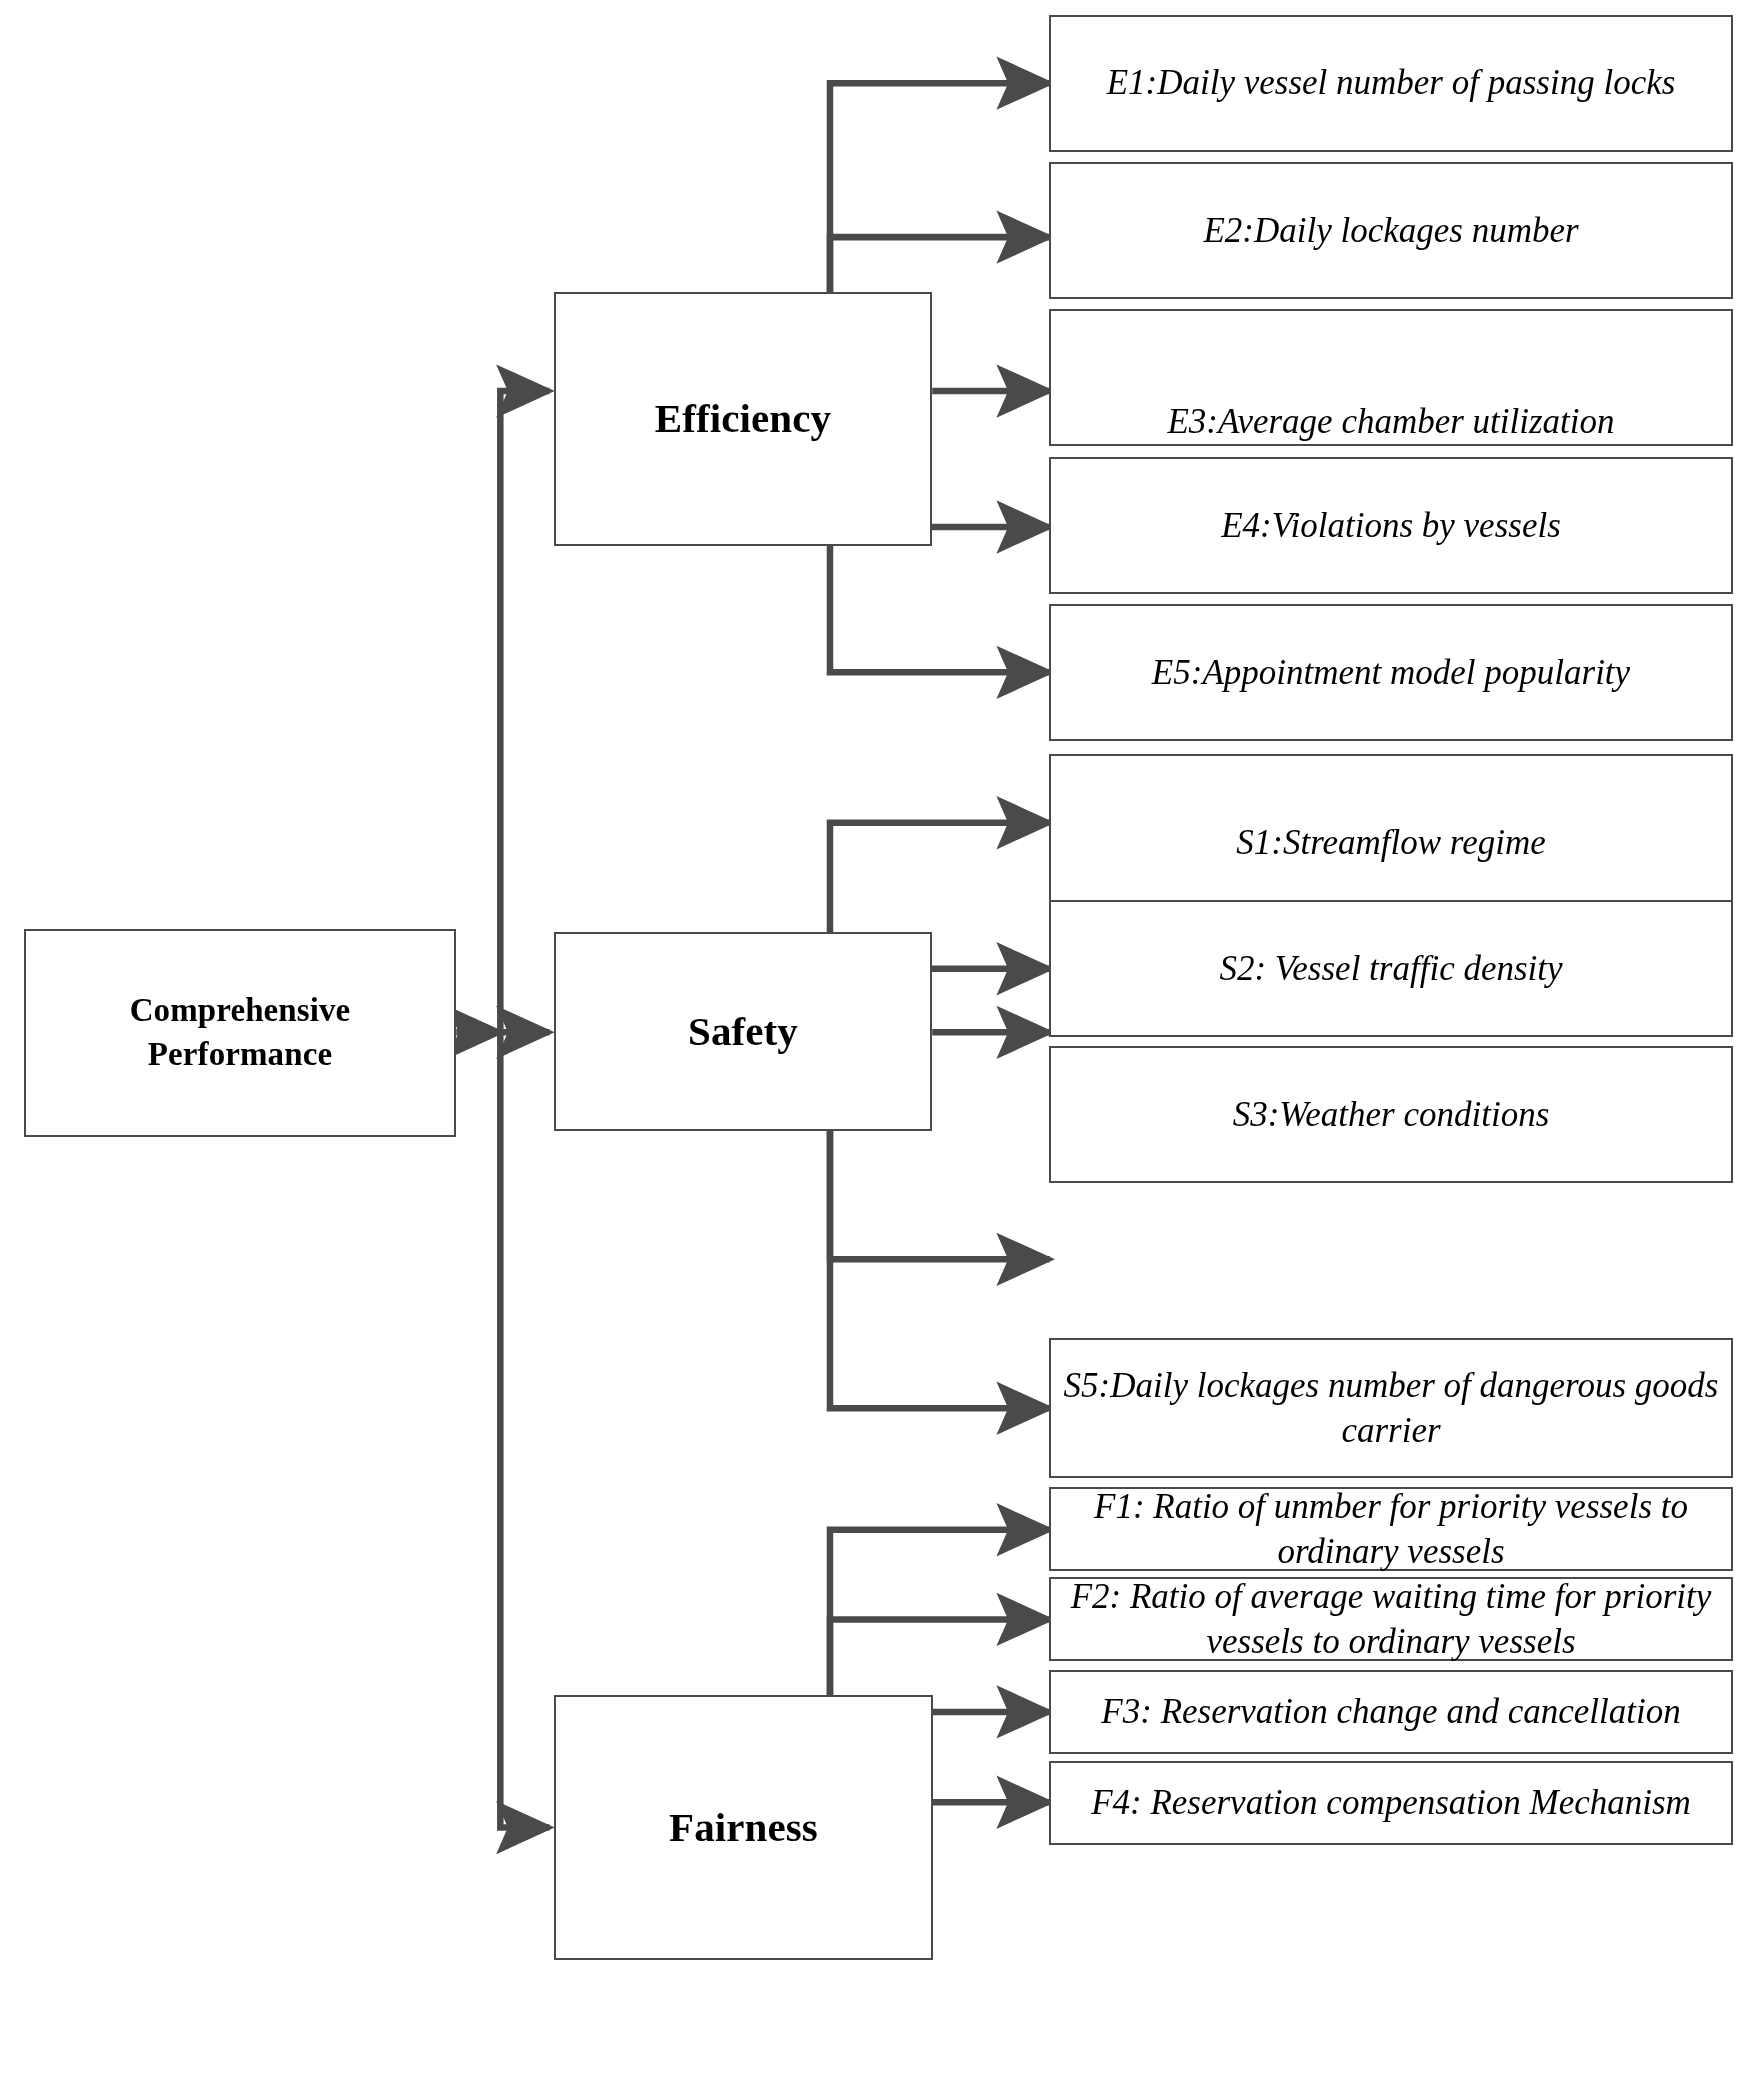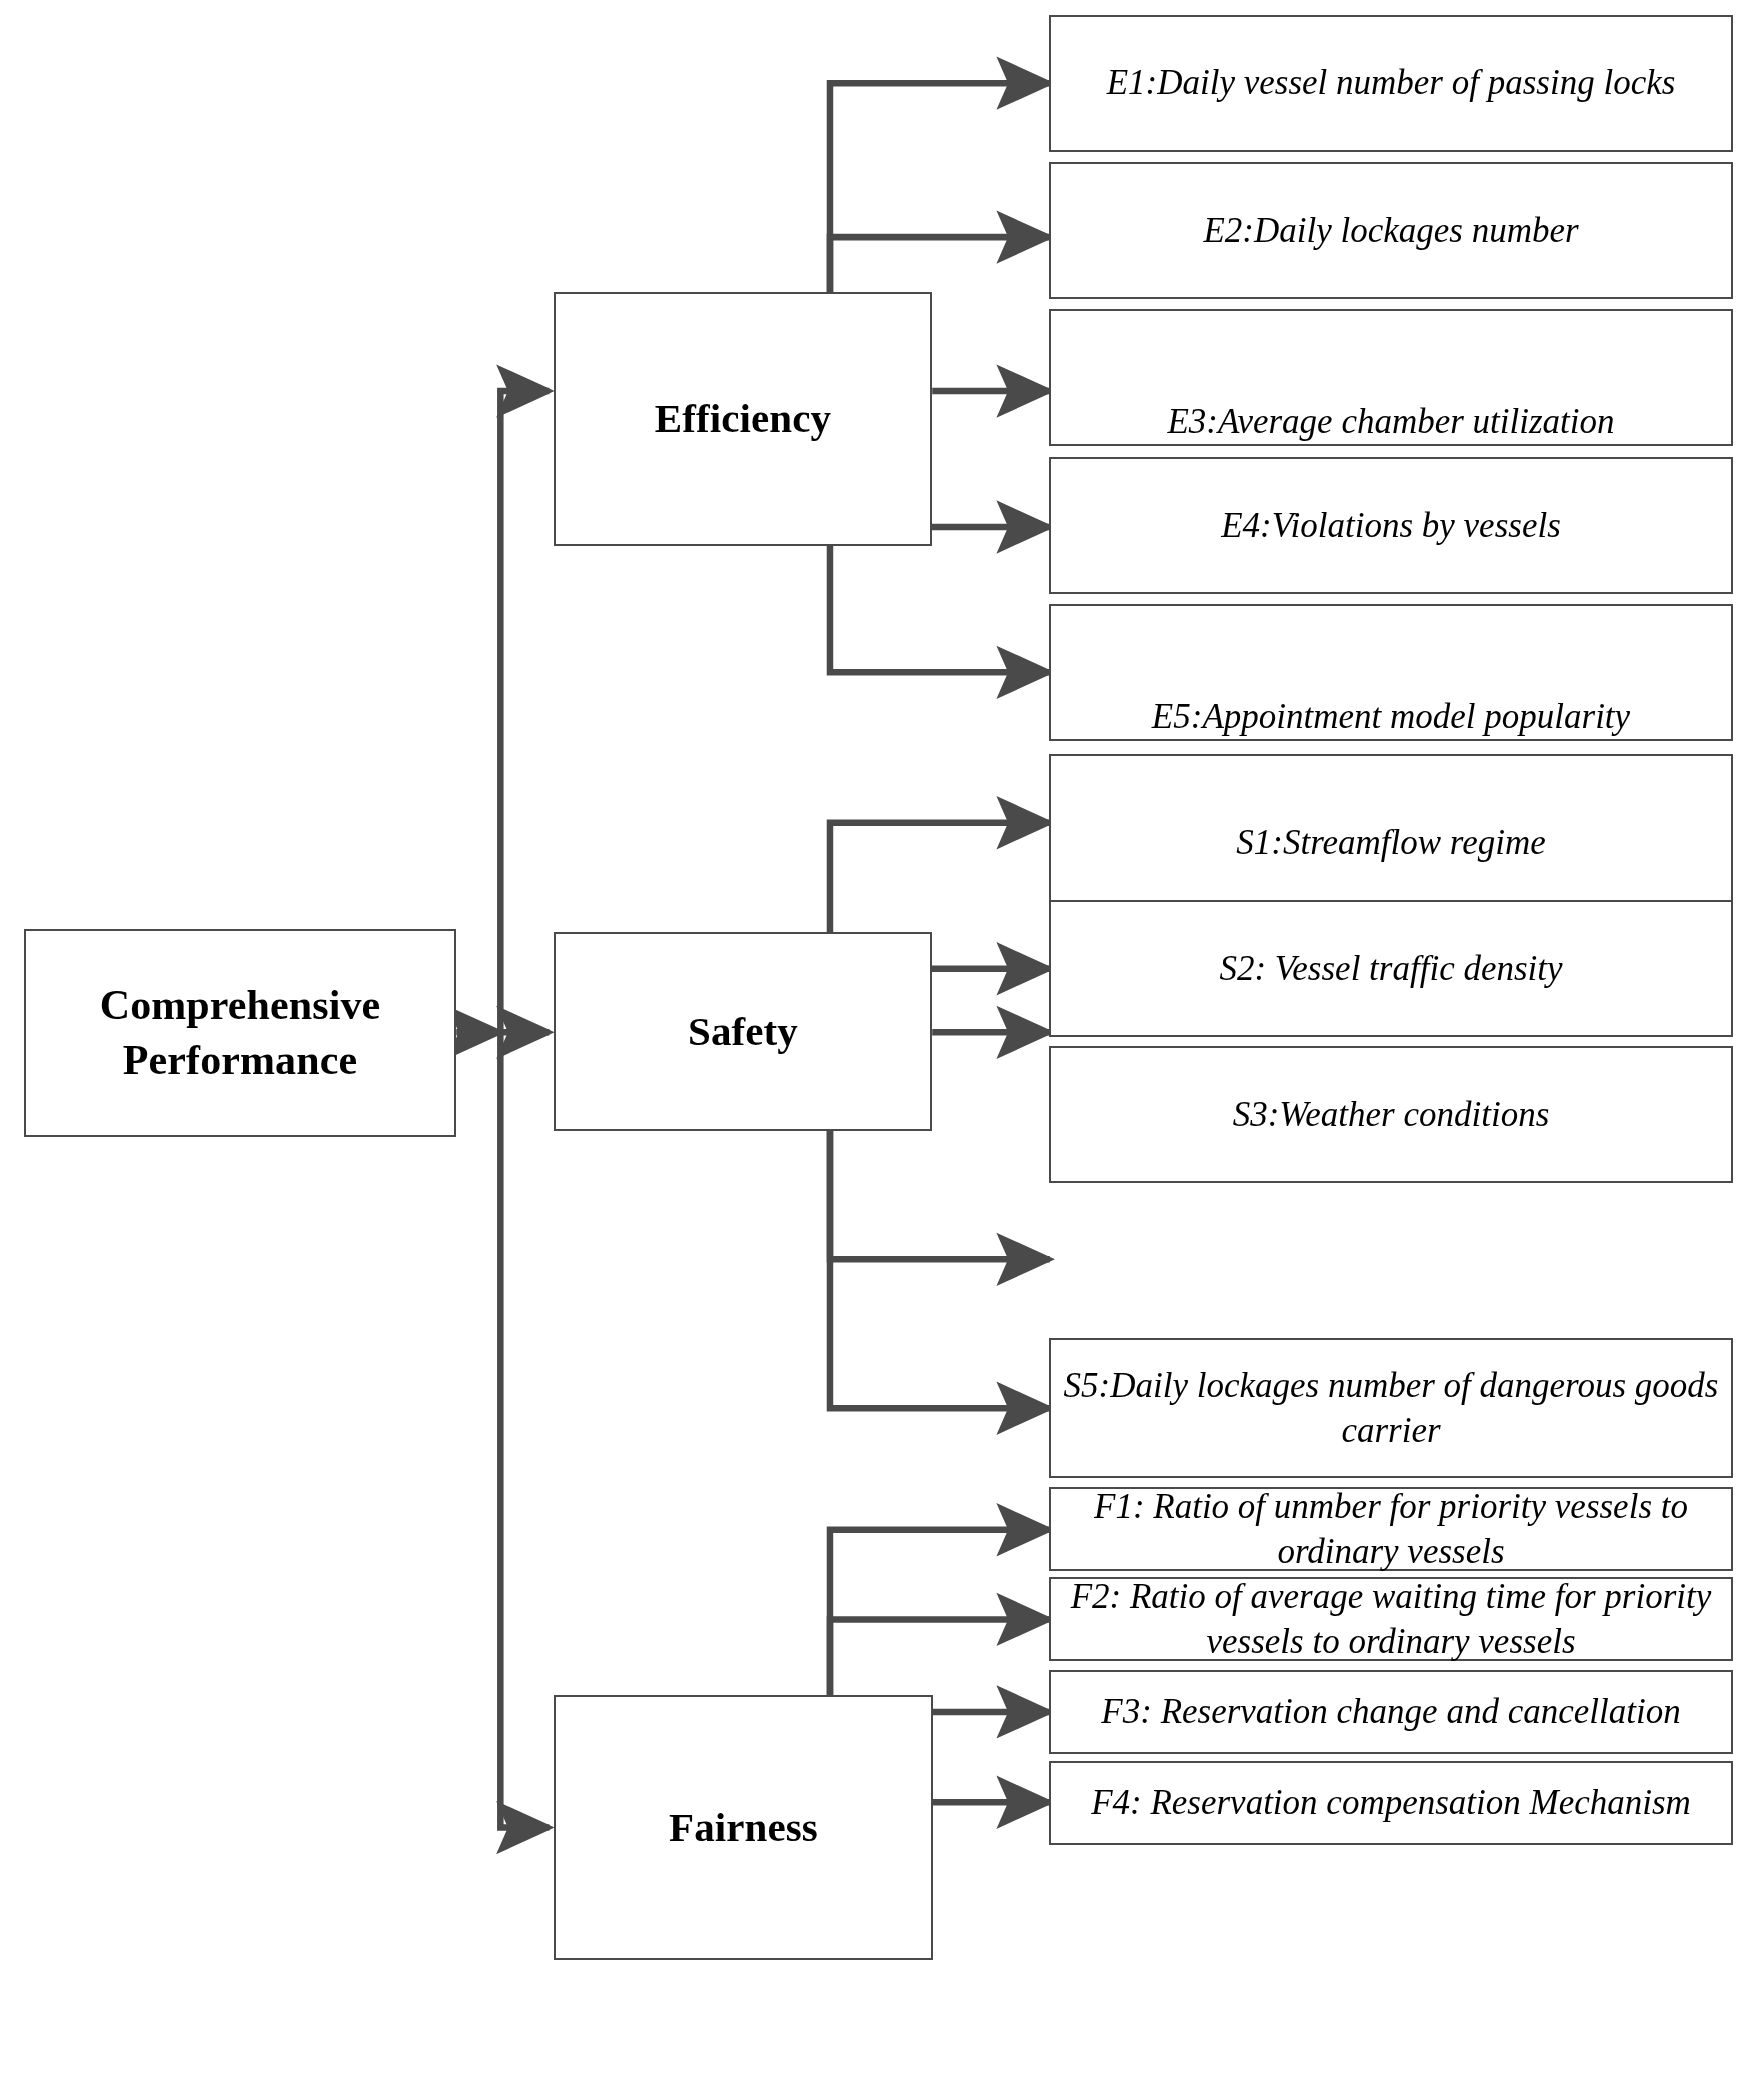--- a/index.html
+++ b/index.html
@@ -31,21 +31,21 @@
     box-sizing:border-box;
     line-height:1.30;
   }
   
   .cat .txt{
     font-weight:bold;
     font-style:normal;
     font-size:41px;
     letter-spacing:0.1px;
   }
-  #node-root .txt{font-size:42px;line-height:1.32;}
+  #node-root .txt{font-size:33px;line-height:1.32;}
   
   .leaf .txt{
     font-style:italic;
     font-weight:normal;
     font-size:35px;
     line-height:1.30;
   }
 </style>
 </head>
 <body>
@@ -106,21 +106,21 @@
   </div>
   <div class="node leaf" style="left:1049px;top:162px;width:684px;height:137px;">
     <span class="txt">E2:Daily lockages number</span>
   </div>
   <div class="node leaf" style="left:1049px;top:309px;width:684px;height:137px;align-items:flex-end;">
     <span class="txt">E3:Average chamber utilization</span>
   </div>
   <div class="node leaf" style="left:1049px;top:457px;width:684px;height:137px;">
     <span class="txt">E4:Violations by vessels</span>
   </div>
-  <div class="node leaf" style="left:1049px;top:604px;width:684px;height:137px;align-items:flex-end;">
+  <div class="node leaf" style="left:1049px;top:604px;width:684px;height:137px;">
     <span class="txt">E5:Appointment model popularity</span>
   </div>
 
   <div class="node leaf" style="left:1049px;top:754px;width:684px;height:178px;">
     <span class="txt">S1:Streamflow regime</span>
   </div>
   <div class="node leaf" style="left:1049px;top:900px;width:684px;height:137px;">
     <span class="txt">S2: Vessel traffic density</span>
   </div>
   <div class="node leaf" style="left:1049px;top:1046px;width:684px;height:137px;">

